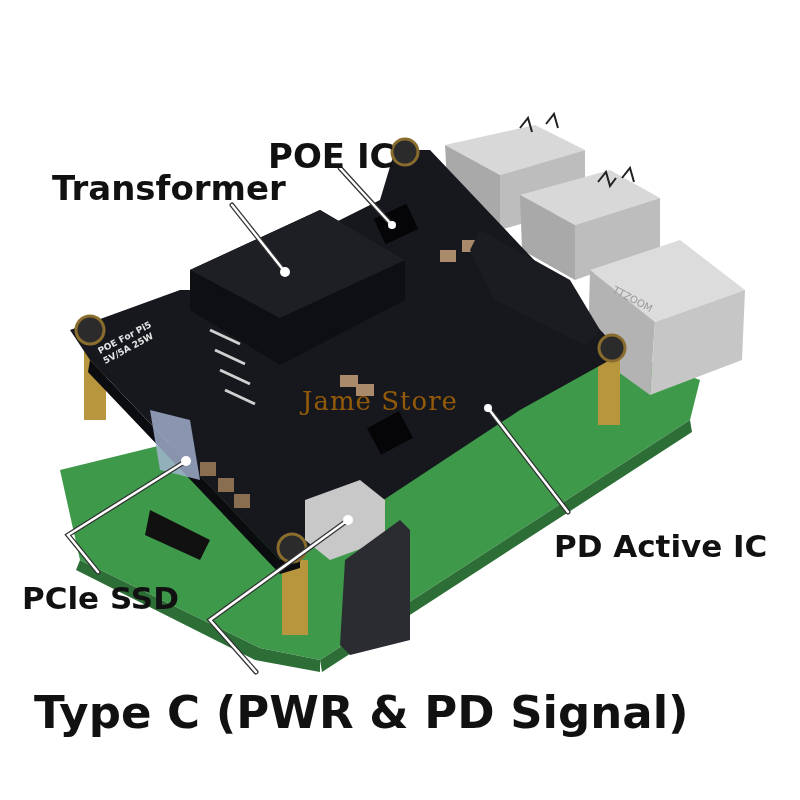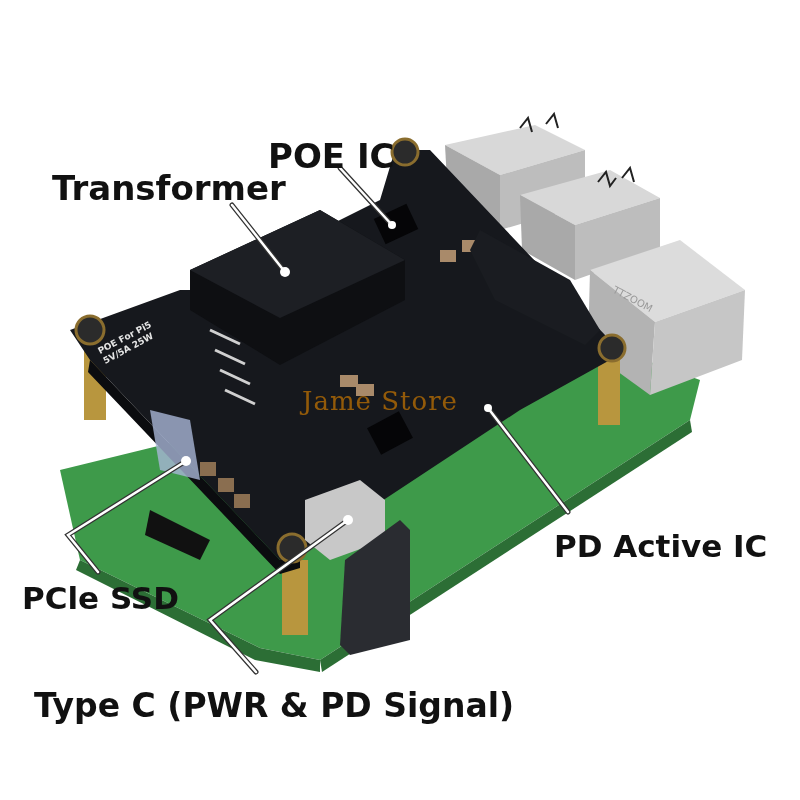--- a/index.html
+++ b/index.html
@@ -7,21 +7,21 @@
     .stage { position:absolute; left:0; top:0; width:800px; height:800px; }
     svg.scene { position:absolute; left:0; top:0; width:800px; height:800px; }
     .label {
       position:absolute; font-family:"DejaVu Sans", sans-serif; font-weight:bold;
       color:#111111; white-space:nowrap; letter-spacing:0px;
     }
     .label-poe { left:268px; top:98px; font-size:34px;margin-top:38px; }
     .label-transformer { left:52px; top:168px; font-size:34px; }
     .label-pd { left:526px; top:528px; font-size:31px;margin-left:28px; }
     .label-pcie { left:22px; top:580px; font-size:31px; }
-    .label-typec { left:34px; top:686px; font-size:33px;text-align:center; }
+    .label-typec { left:34px; top:686px; font-size:45px;text-align:center; }
     .watermark {
       position:absolute; left:302px; top:386px; font-family:"DejaVu Serif", serif;
       font-size:26px; color:#a16207; opacity:0.9; letter-spacing:1px; white-space:nowrap;
     }
     .silk {
       position:absolute; font-family:"DejaVu Sans", sans-serif; font-size:9px; color:#e6e6e6;
       font-weight:bold; white-space:nowrap; line-height:11px;
     }
   </style>
 </head>

